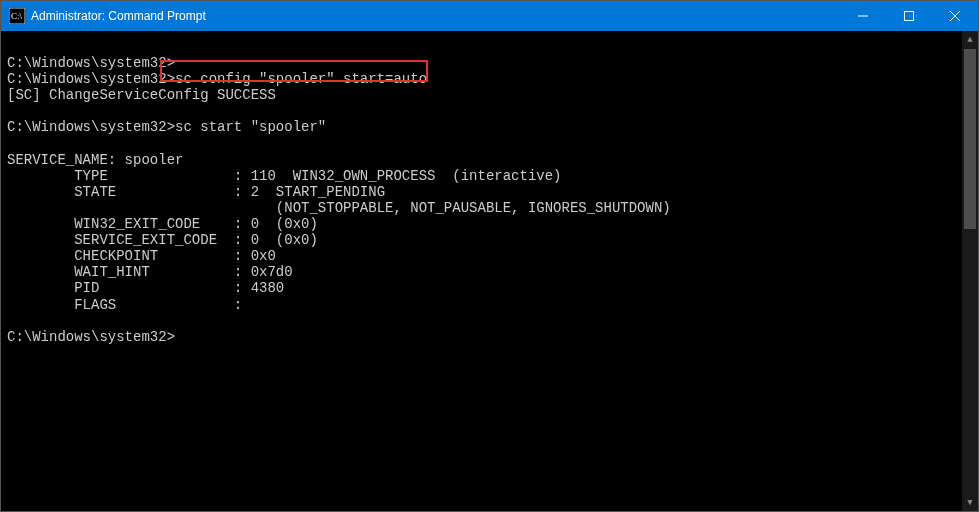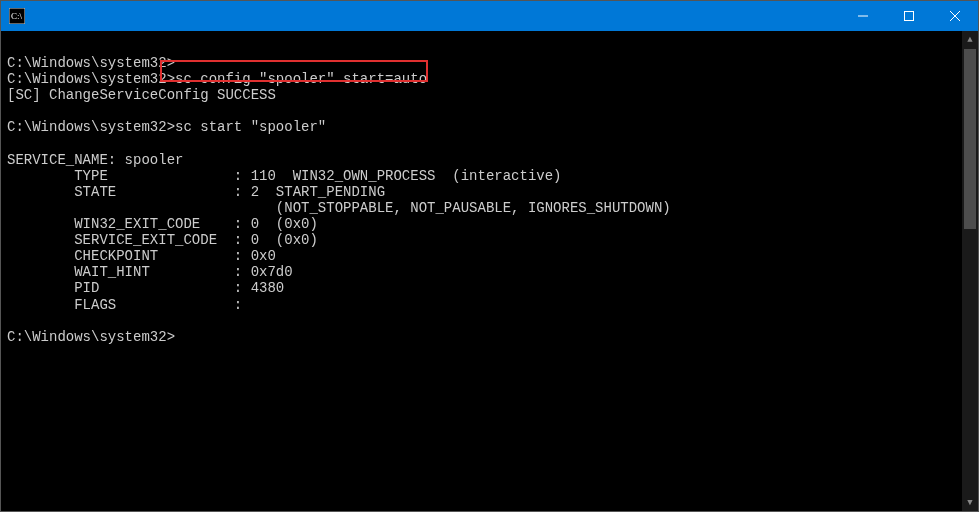--- a/index.html
+++ b/index.html
@@ -94,20 +94,21 @@
 <body>
 
 <div class="window">
   <div class="titlebar">
     <span class="titlebar-icon">
       <svg width="16" height="16" viewBox="0 0 16 16">
         <rect x="0" y="0" width="16" height="16" fill="#000" stroke="#ccc" stroke-width="1"></rect>
         <text x="2" y="11" font-size="9" fill="#fff" font-family="Consolas">C:\</text>
       </svg>
     </span>
+    <span class="titlebar-title">Administrator: Command Prompt</span>
     <span class="titlebar-spacer"></span>
     <div class="titlebar-btn">
       <svg width="10" height="10" viewBox="0 0 10 10">
           <line x1="0" y1="5" x2="10" y2="5" stroke="#fff" stroke-width="1"></line>
         </svg>
     </div>
     <div class="titlebar-btn">
       <svg width="10" height="10" viewBox="0 0 10 10">
           <rect x="0.5" y="0.5" width="9" height="9" fill="none" stroke="#fff" stroke-width="1"></rect>
         </svg>

